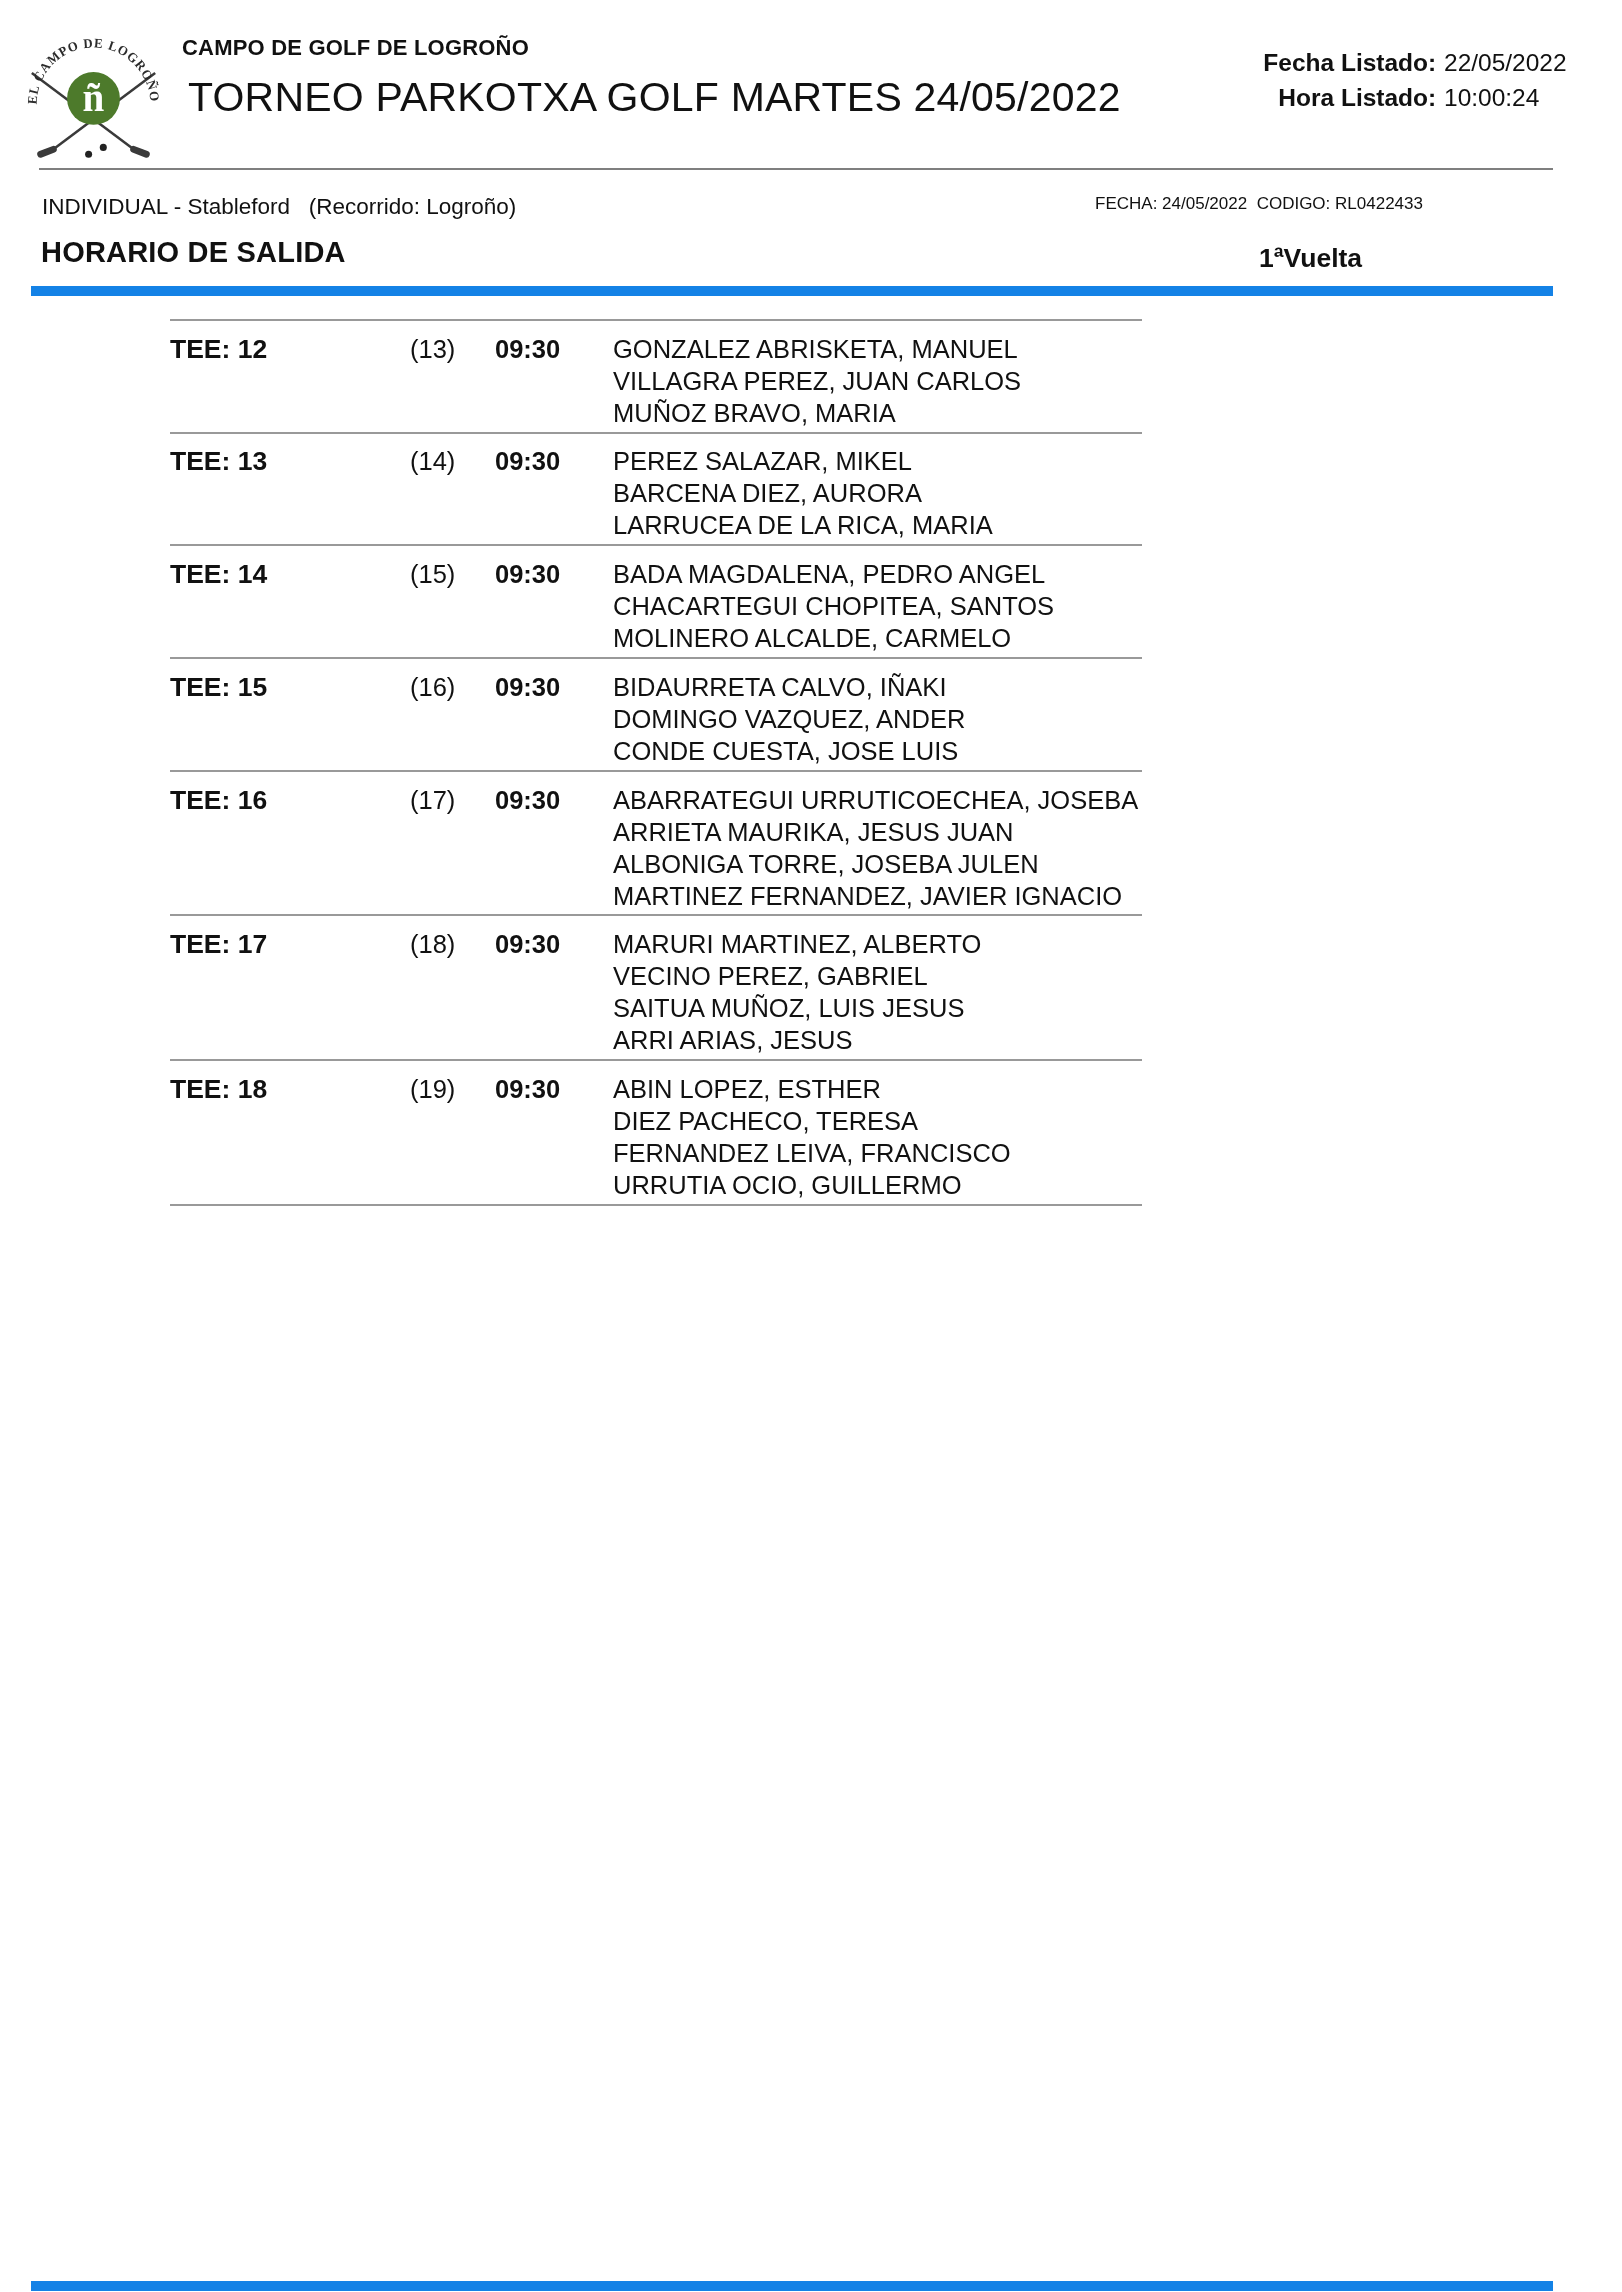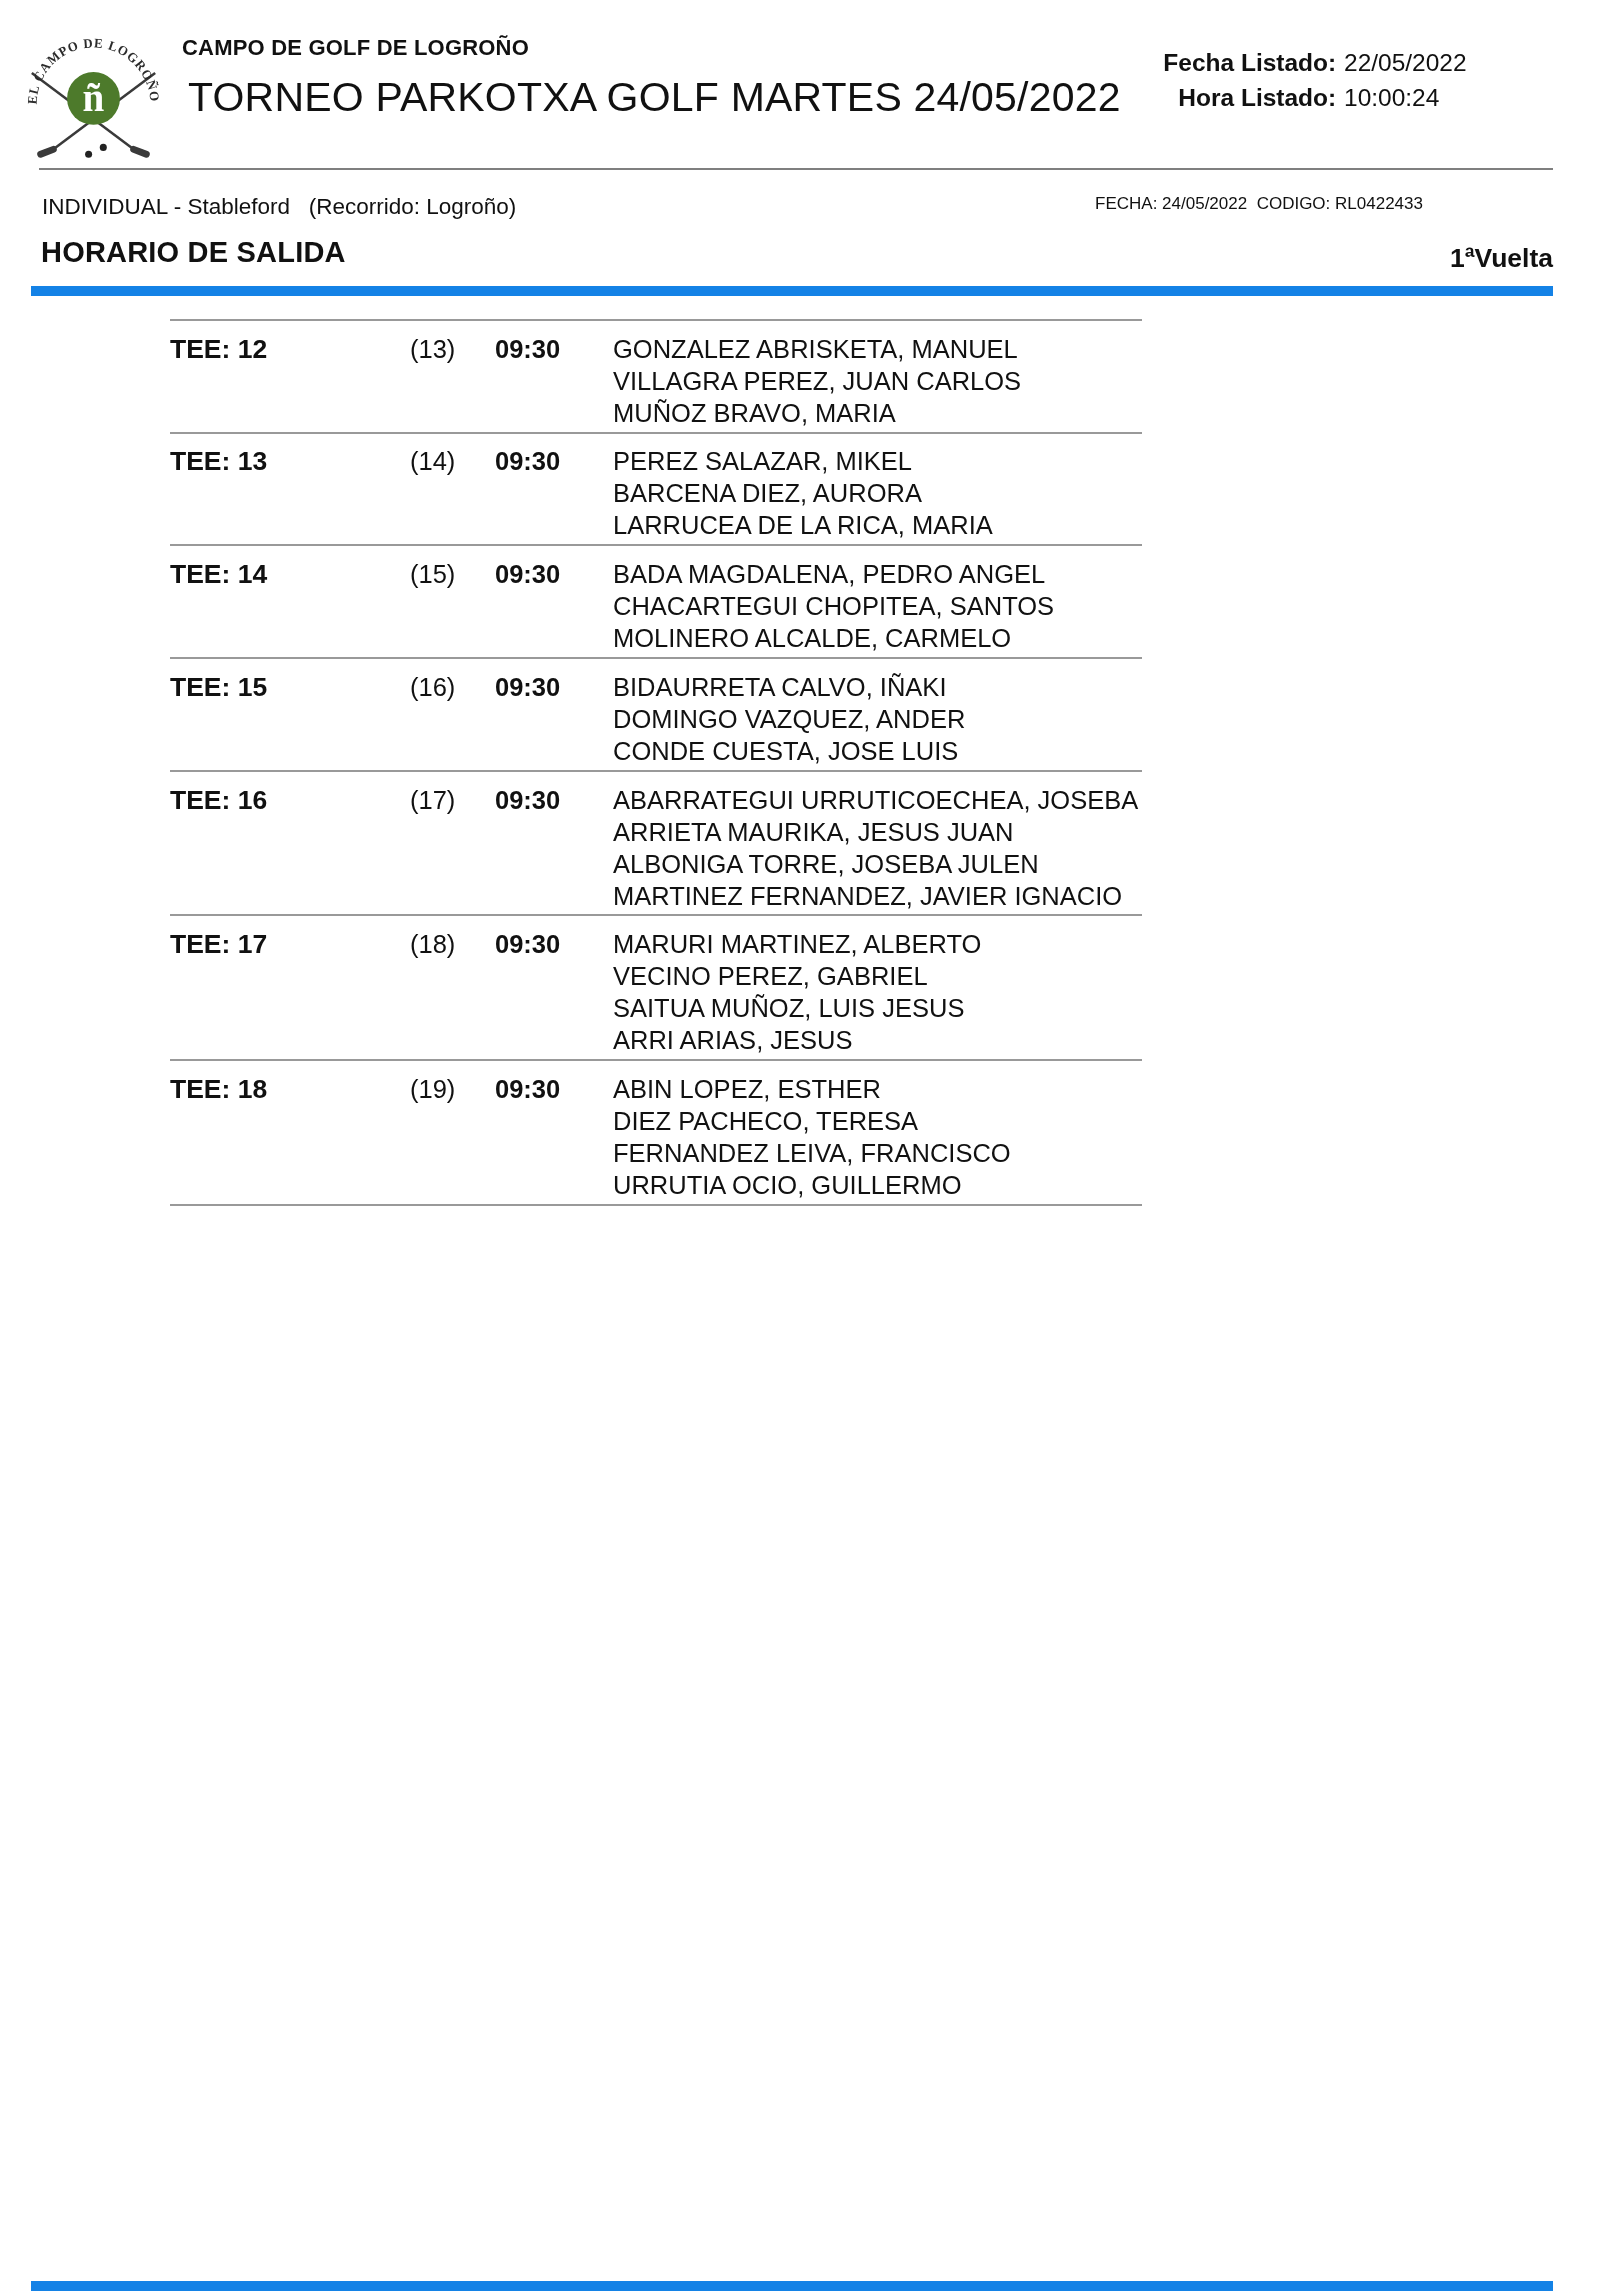--- a/index.html
+++ b/index.html
@@ -15,21 +15,21 @@
   .logo{position:absolute;left:19.6px;top:25.5px;width:147px;height:139px;}
   .club-name{
     position:absolute;left:182px;top:35px;
     font-size:22px;font-weight:bold;letter-spacing:0.2px;white-space:pre;
   }
   .tournament-title{
     position:absolute;left:188px;top:74px;
     font-size:41px;font-weight:normal;letter-spacing:0.2px;white-space:pre;
   }
   .meta{
-    position:absolute;top:49px;left:1018px;width:475px;
+    position:absolute;top:49px;left:1118px;width:475px;
     display:grid;grid-template-columns:1fr 149px;column-gap:7.8px;row-gap:7.8px;
     font-size:24.5px;line-height:27.4px;
   }
   .meta .lbl{font-weight:bold;text-align:right;}
   .meta .val{text-align:left;}
   .header-rule{
     position:absolute;left:39px;top:168px;width:1514px;height:0;
     border-top:2px solid var(--rule,#808080);
   }
   
@@ -37,21 +37,21 @@
     position:absolute;left:42px;top:194px;font-size:22.5px;white-space:pre;
   }
   .fecha-codigo{
     position:absolute;top:194px;left:965px;width:588px;text-align:center;
     font-size:17px;white-space:pre;
   }
   .section-title{
     position:absolute;left:41px;top:236px;font-size:29px;font-weight:bold;letter-spacing:0.2px;
   }
   .round-label{
-    position:absolute;top:243px;left:1259px;width:294px;text-align:right;
+    position:absolute;top:243px;left:1259px;width:294px;
     font-size:26.5px;font-weight:bold;
   }
   .accent-bar{
     position:absolute;left:31px;width:1522px;height:9.8px;
     background:var(--accent,#1482E6);
   }
   .accent-bar.top{top:286px;}
   .accent-bar.bottom{top:2281px;}
   
   .tee-table{

